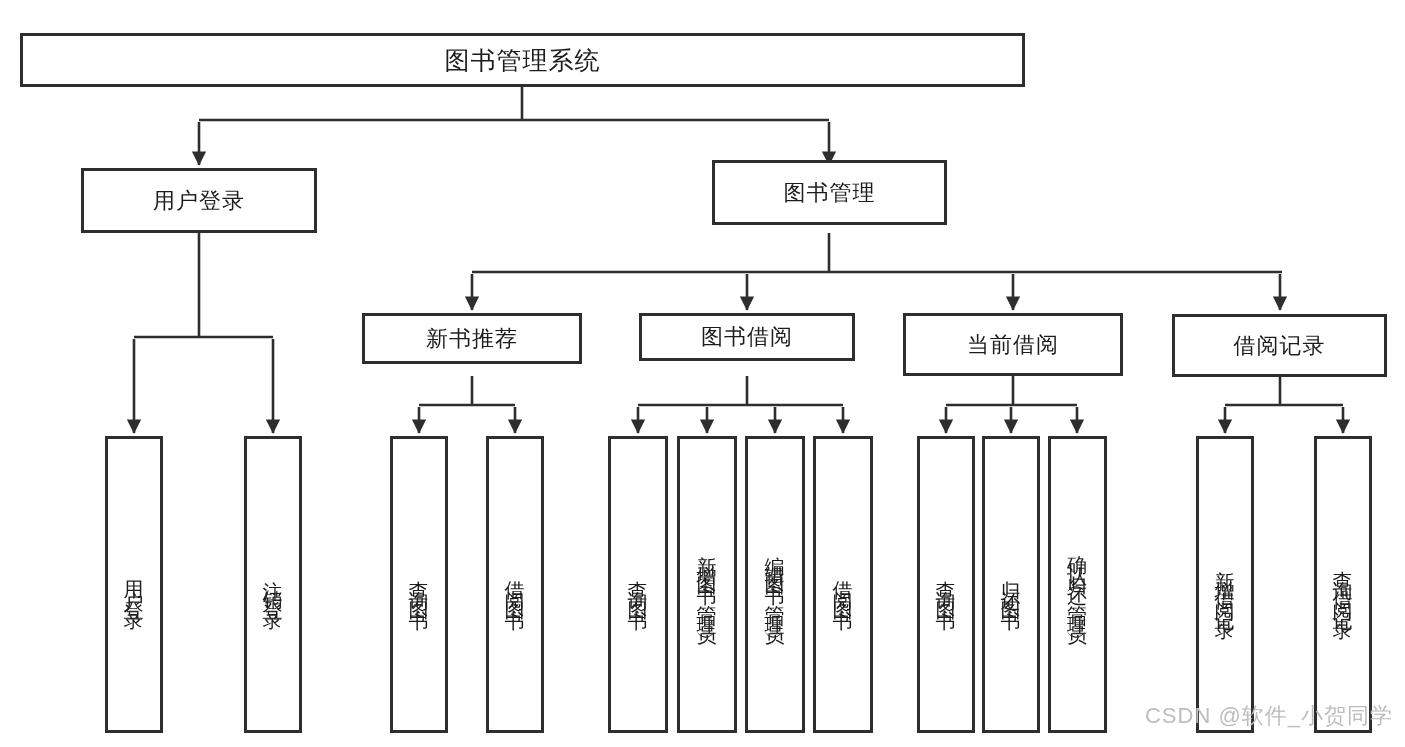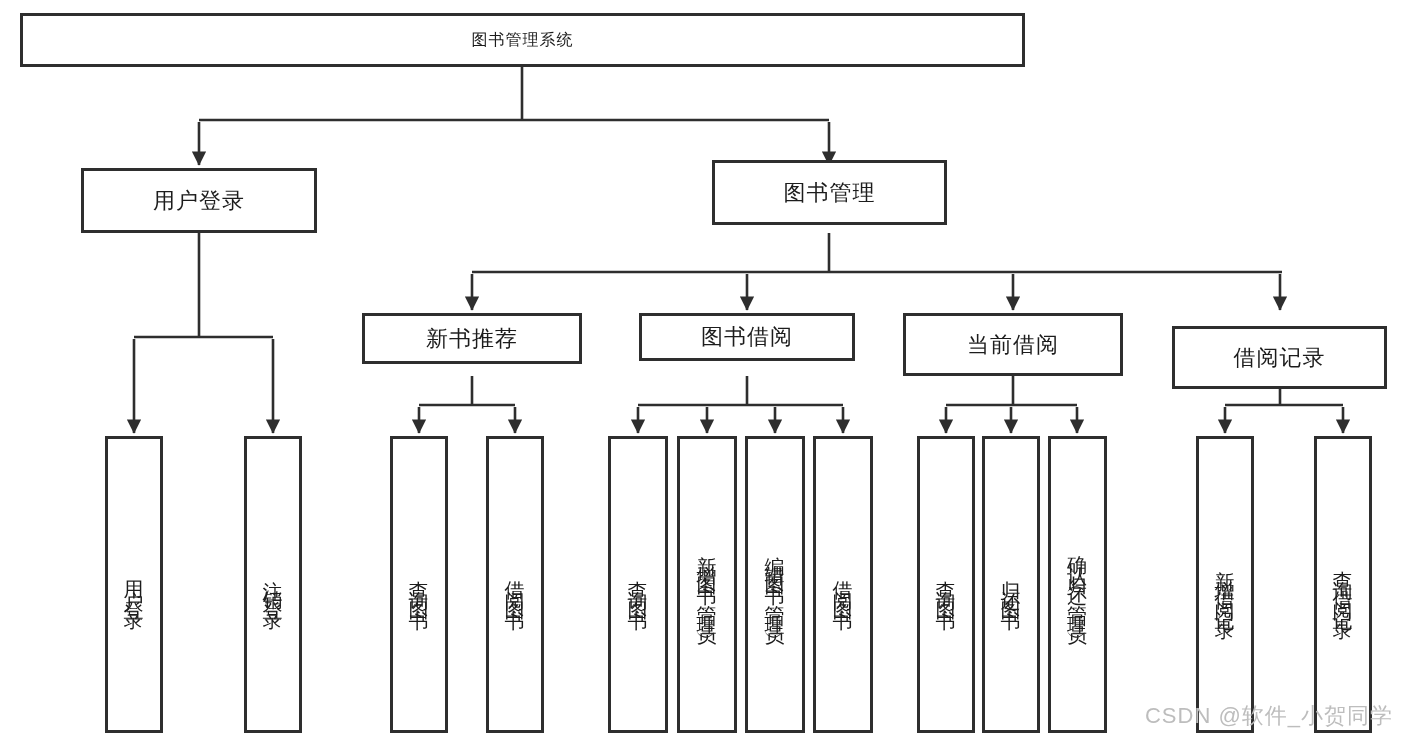--- a/index.html
+++ b/index.html
@@ -15,21 +15,21 @@
     position:absolute;
     box-sizing:border-box;
     background:#ffffff;
     border:3px solid #2e2e2e;
     display:flex;align-items:center;justify-content:center;
     color:#1c1c1c;
     font-size:22px;
     letter-spacing:1px;
     white-space:nowrap;
   }
-  .box.root{font-size:16px;}
+  .box.root{font-size:25px;margin-top:20px;}
   .vbox{font-size:20px;letter-spacing:0;}
   .vbox span{
     writing-mode:vertical-rl;
     text-orientation:mixed;
     letter-spacing:10px;
     line-height:1;
   }
   #watermark{
     position:absolute;
     right:12px;bottom:16px;
@@ -94,21 +94,21 @@
 
   <div class="box" style="left:362px;top:313px;width:220px;height:51px">
     <span>新书推荐</span>
   </div>
   <div class="box" style="left:639px;top:313px;width:216px;height:48px">
     <span>图书借阅</span>
   </div>
   <div class="box" style="left:903px;top:313px;width:220px;height:63px">
     <span>当前借阅</span>
   </div>
-  <div class="box" style="left:1172px;top:326px;width:215px;height:63px">
+  <div class="box" style="left:1172px;top:314px;width:215px;height:63px">
     <span>借阅记录</span>
   </div>
 
   <div class="box vbox" style="left:105px;top:436px;width:58px;height:297px">
     <span>用户登录</span>
   </div>
   <div class="box vbox" style="left:244px;top:436px;width:58px;height:297px">
     <span>注销登录</span>
   </div>
 

